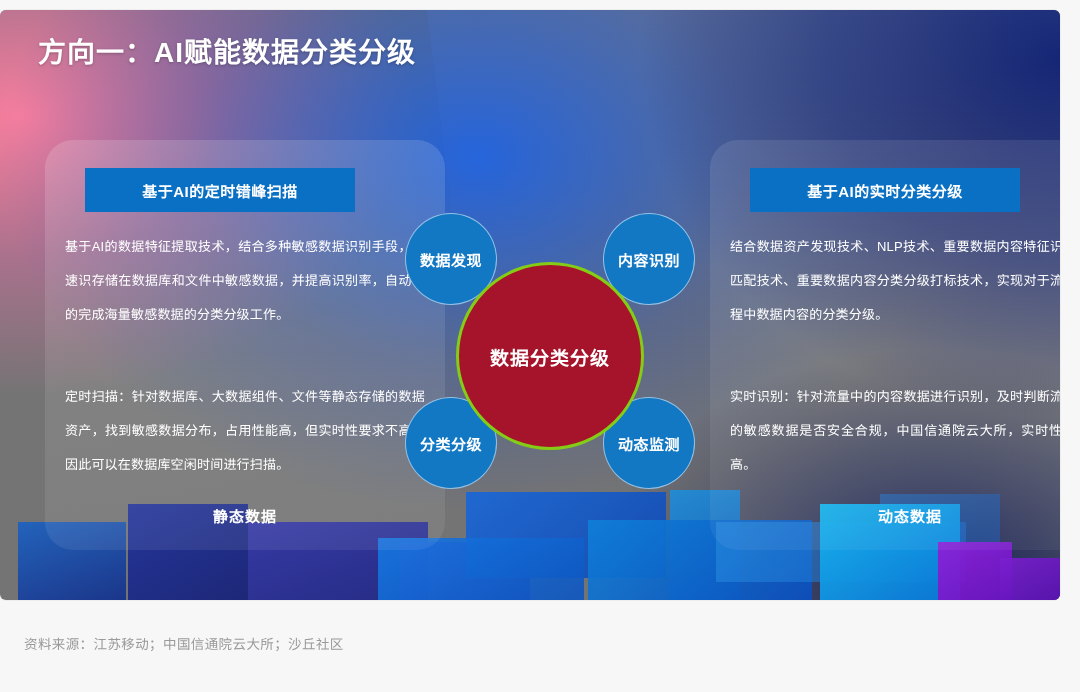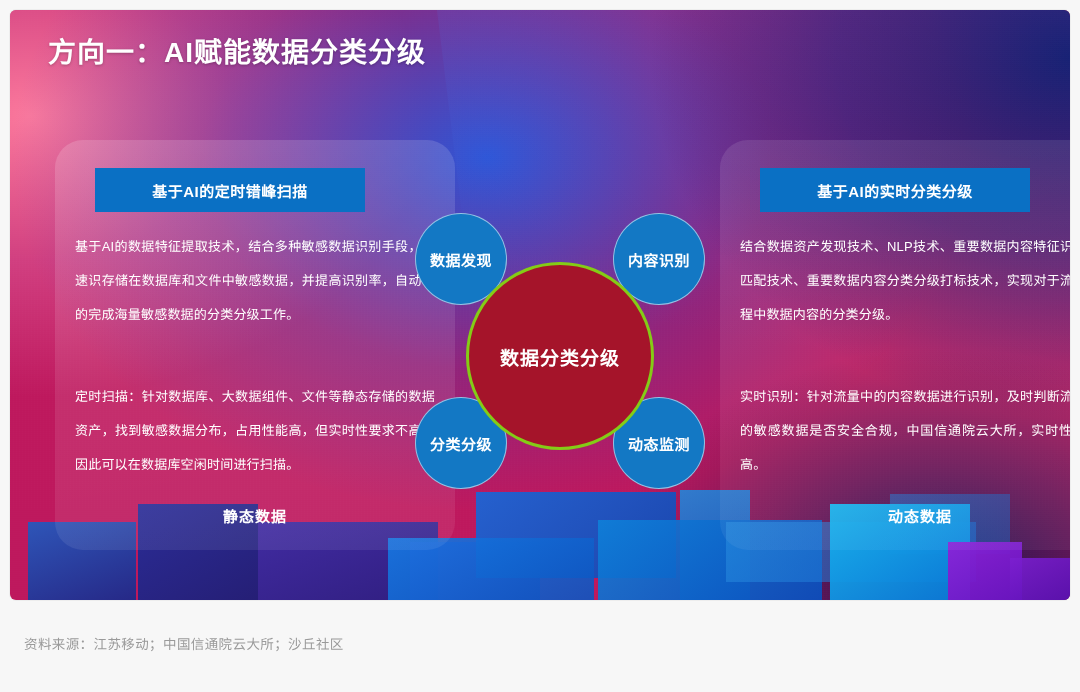--- a/index.html
+++ b/index.html
@@ -7,25 +7,25 @@
   body{
     width:1080px;height:692px;
     background:#f7f7f7;
     font-family:"Liberation Sans","DejaVu Sans",sans-serif;
     overflow:hidden;
     position:relative;
   }
 
   
   .slide{
-    position:absolute;left:10px;top:10px;
+    position:absolute;left:0;top:10px;
     width:1060px;height:590px;
     border-radius:6px;
     overflow:hidden;
-    background:#be185d;
+    background:#737373;
     box-shadow:0 0 0 1px rgba(0,0,0,.04);
   }
   
   .bg-base{
     position:absolute;inset:0;
     background:
       linear-gradient(112deg,
         #ef7ba0 0%,
         #d munched 0%,
         #c76ab0 9%,

